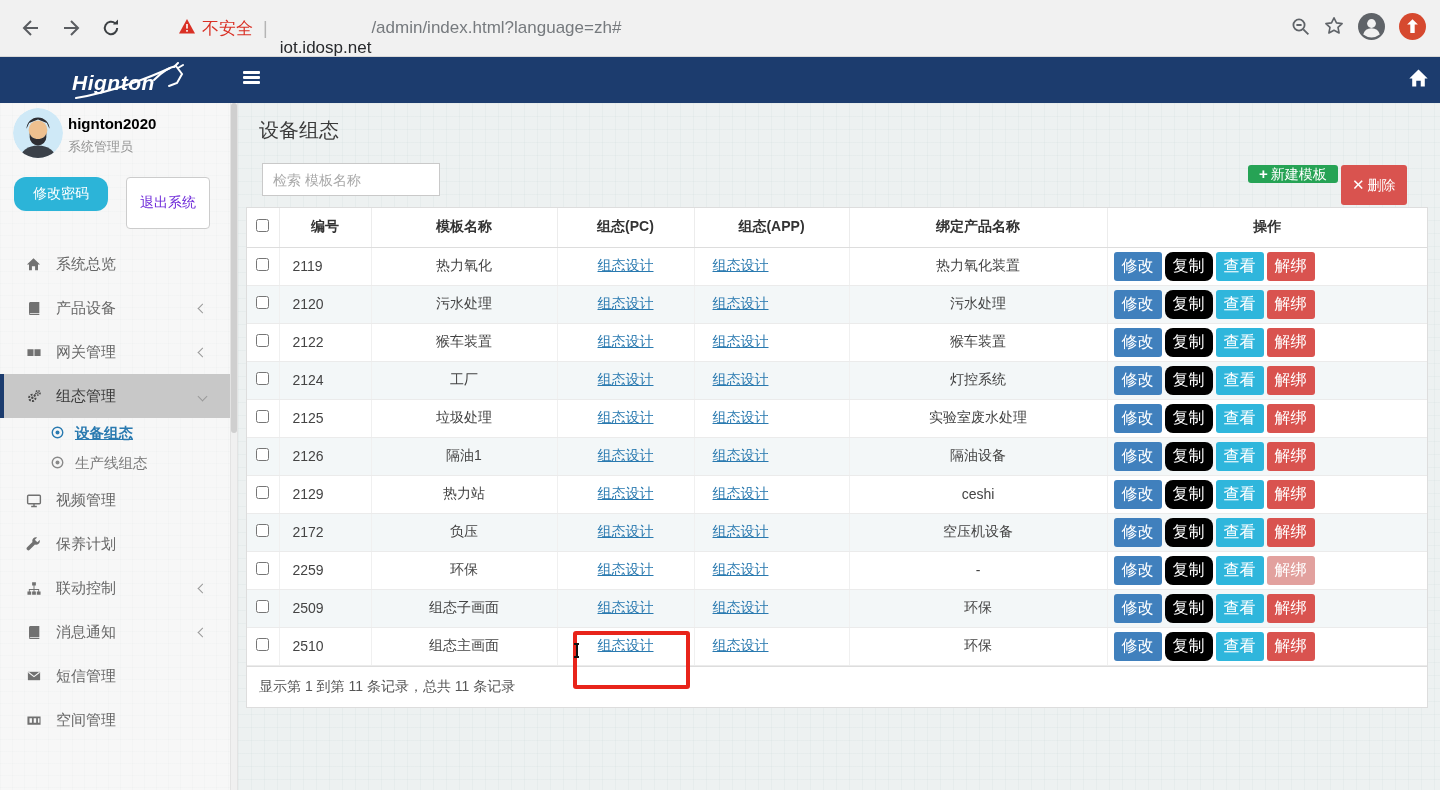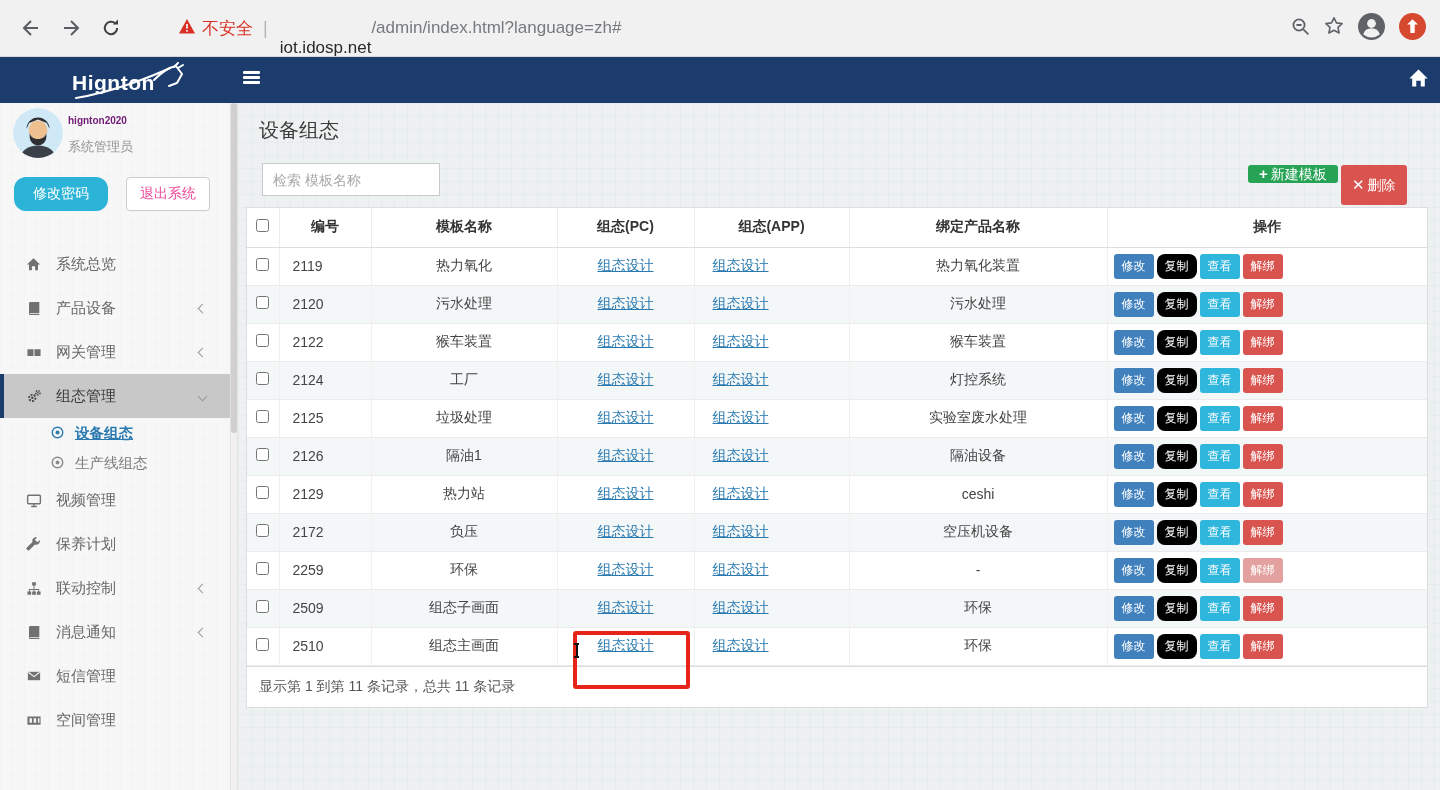--- a/index.html
+++ b/index.html
@@ -18,36 +18,36 @@
   .url-zone{display:flex;align-items:center;margin-left:44px;flex:1;min-width:0;}
   .warn-txt{color:var(--browser-warning);font-size:17px;margin:0 10px 0 6px;}
   .url-sep{color:#b5b5b5;font-size:18px;margin-right:12px;}
   .url-host{color:#27292c;font-size:17px;margin-top:39px;}
   .url-path{color:#767a7e;font-size:17px;}
   .chrome-right{display:flex;align-items:center;gap:14px;margin-left:auto;}
 
   
   .app-header{left:0;top:57px;width:1440px;height:46px;background:var(--navy);}
   .logo{left:58px;top:62px;width:160px;height:40px;color:#fff;cursor:pointer;}
-  .logo-text{font-weight:bold;font-size:21px;letter-spacing:.5px;position:absolute;left:14px;top:9px;}
+  .logo-text{font-style:italic;font-weight:bold;font-size:21px;letter-spacing:.5px;position:absolute;left:14px;top:9px;}
   .logo svg{position:absolute;left:0;top:0;}
   .hamburger{left:243px;top:71px;width:17px;height:14px;cursor:pointer;}
   .hamburger span{display:block;height:2.6px;background:#fff;margin-bottom:2.6px;border-radius:1px;}
   .home-btn{left:1408px;top:68px;width:22px;height:22px;cursor:pointer;}
 
   
   .sidebar{left:0;top:103px;width:230px;height:687px;background:#f7f7f7;
     background-image:linear-gradient(rgba(210,218,218,.10) 1px,transparent 1px),linear-gradient(90deg,rgba(210,218,218,.10) 1px,transparent 1px);
     background-size:12px 12px;}
   .avatar{left:13px;top:108px;width:50px;height:50px;border-radius:50%;overflow:hidden;cursor:pointer;}
-  .user-name{left:68px;top:115px;font-size:10px;font-weight:bold;color:#701a75;}
+  .user-name{left:68px;top:115px;font-size:15px;font-weight:bold;color:#000000;}
   .user-role{left:68px;top:138px;font-size:13px;color:#949494;}
   .btn-pwd{left:14px;top:177px;width:94px;height:34px;background:var(--accent-cyan);color:#fff;border:none;
     font-size:14px;border-radius:12px;cursor:pointer;font-family:inherit;}
-  .btn-logout{left:126px;top:177px;width:84px;height:34px;background:#fff;color:#ec4899;border:1px solid #ccc;
+  .btn-logout{left:126px;top:177px;width:84px;height:52px;background:#fff;color:#6d28d9;border:1px solid #ccc;
     font-size:14px;border-radius:4px;cursor:pointer;font-family:inherit;}
   .menu{left:0;top:242px;width:230px;}
   .menu-item{height:44px;display:flex;align-items:center;padding-left:26px;color:#676767;font-size:15px;cursor:pointer;position:relative;}
   .menu-item .mi-icon{width:19px;height:16px;margin-right:11px;color:#717171;display:inline-flex;align-items:center;}
   .menu-item.active{background:#c8c8c8;border-left:4px solid var(--navy);padding-left:22px;color:#3a3a3a;}
   .menu-item.active .mi-icon{color:#4a4a4a;}
   .chev{width:7px;height:7px;border-left:1.6px solid #9a9a9a;border-bottom:1.6px solid #9a9a9a;position:absolute;right:24px;}
   .chev.left{transform:rotate(45deg);}
   .chev.down{transform:rotate(-45deg);top:19px;}
   .submenu-item{height:30px;display:flex;align-items:center;padding-left:50px;font-size:14.5px;color:#7a7a7a;cursor:pointer;}
@@ -75,21 +75,21 @@
   .panel{left:246px;top:207px;width:1182px;background:#fff;border:1px solid #ddd;}
   table{border-collapse:collapse;width:1180px;table-layout:fixed;}
   th{height:39px;font-size:14px;color:#333;font-weight:bold;text-align:center;border-bottom:1px solid #ddd;border-right:1px solid #ececec;background:#fff;}
   td{height:38px;font-size:14px;color:#444;text-align:center;border-bottom:1px solid #ebebeb;border-right:1px solid #f0f0f0;}
   th:last-child,td:last-child{border-right:none;margin-left:14px;}
   tbody tr:nth-child(even){background:#f3f7f8;}
   td.c-id{text-align:left;padding-left:13px;}
   td.c-app{text-align:left;padding-left:18px;}
   td.c-act{text-align:left;padding-left:6px;}
   a.design-link{color:var(--link);text-decoration:underline;cursor:pointer;}
-  .act-btn{display:inline-block;border:none;border-radius:3px;color:#fff;font-size:12px;
+  .act-btn{display:inline-block;border:none;border-radius:3px;color:#fff;font-size:16px;
     padding:4px 8px;margin-right:3px;cursor:pointer;font-family:inherit;}
   .act-edit{background:#4080bd;} .act-copy{background:#000000;border-radius:8px;} .act-view{background:#2fb6dc;} .act-unbind{background:var(--red);}
   .act-unbind.disabled{background:#e2a19e;cursor:default;}
   input[type=checkbox]{width:13px;height:13px;cursor:pointer;}
   .tbl-footer{border-top:1px solid #ddd;padding:11px 12px;font-size:14px;color:#555;}
 
   
   .annotation-box{left:573px;top:631px;width:117px;height:58px;border:4px solid var(--annotation);border-radius:3px;pointer-events:none;}
   .text-cursor{left:572px;top:643px;width:9px;height:15px;pointer-events:none;}
   .text-cursor::before,.text-cursor::after{content:"";position:absolute;left:2px;width:5px;height:1.8px;background:#111;}

